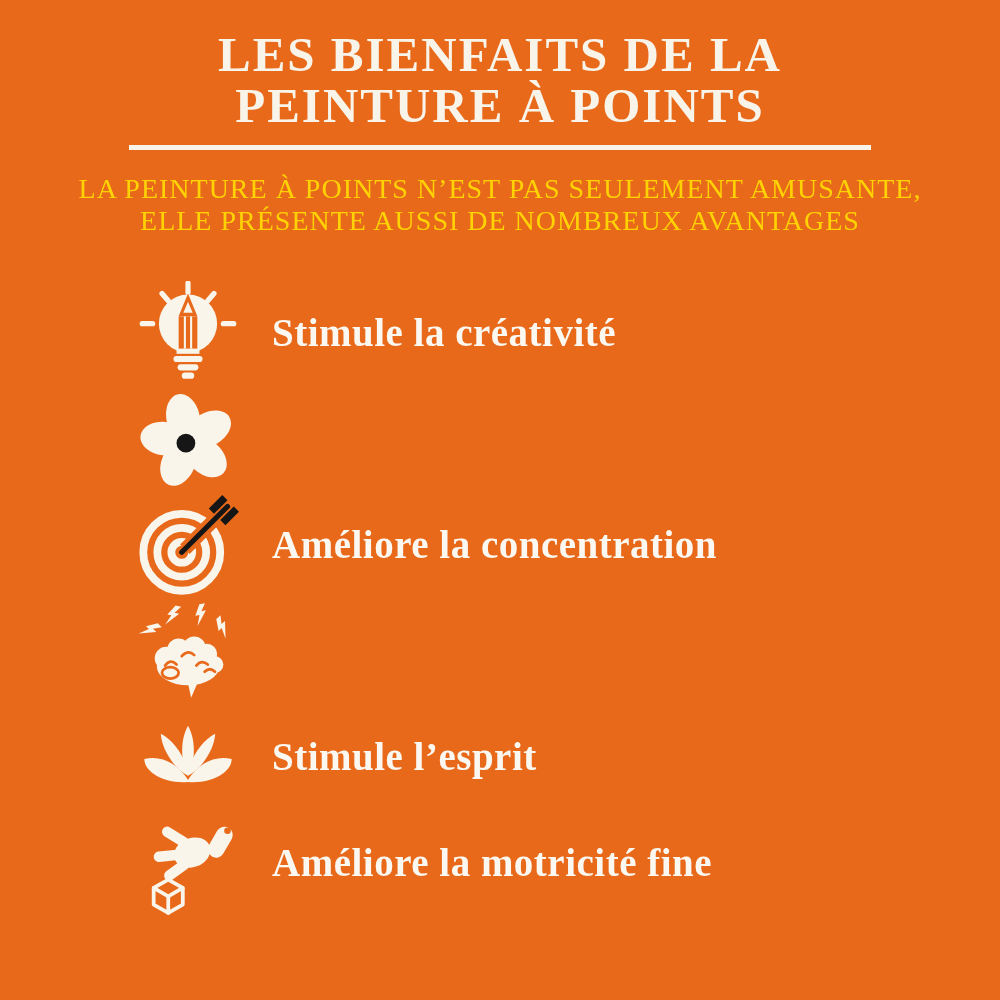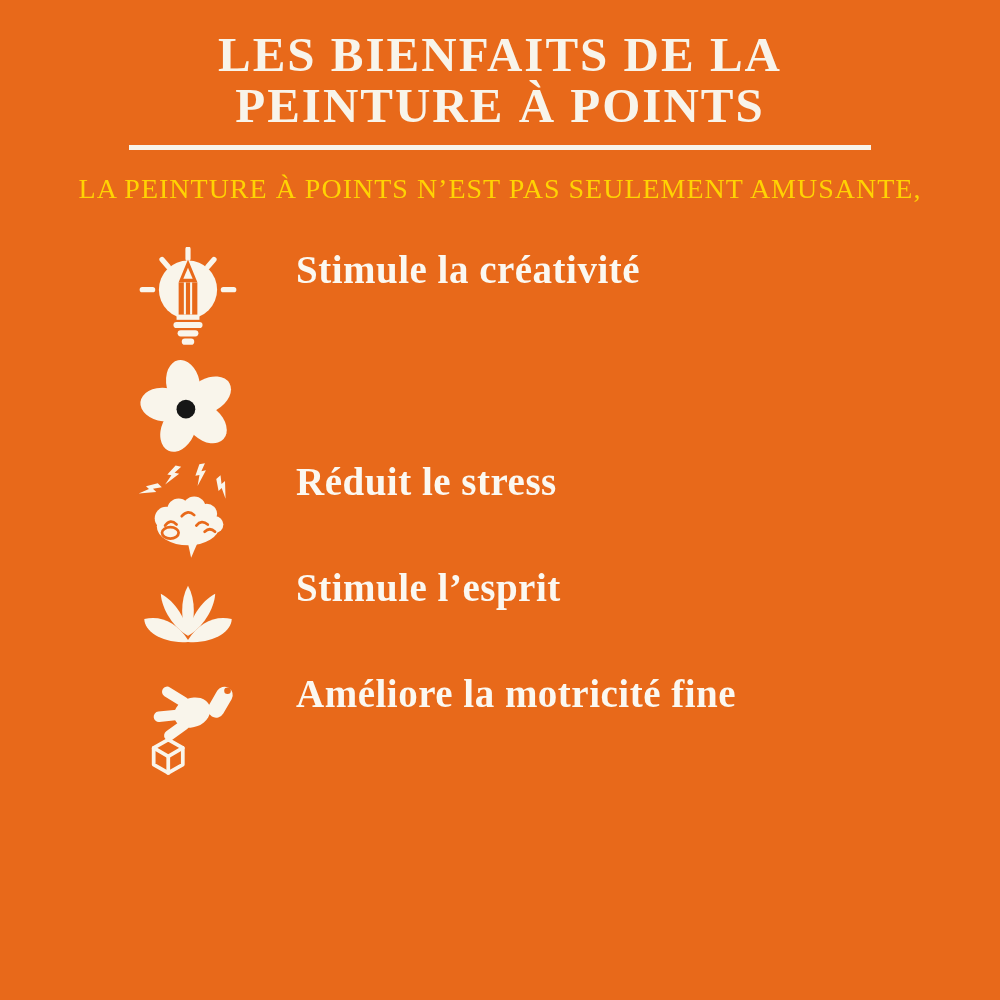--- a/index.html
+++ b/index.html
@@ -47,23 +47,22 @@
     color:var(--subtitle-color);
   }
   .subtitle span{display:block;font-family:Liberation Serif, serif;}
   .benefits{
     list-style:none;
     margin:42px 0 0 128px;
     padding:0;
   }
   .benefit{
     display:flex;
-    align-items:flex-start;
+    align-items:center;
     height:106px;
-    gap:24px;
   }
   .icon{
     flex:0 0 104px;
     width:104px;height:104px;
     display:flex;align-items:center;justify-content:center;
     color:var(--icon-color);
   }
   .icon svg{width:100%;height:100%;display:block;}
   .label{
     margin-left:32px;
@@ -87,20 +86,21 @@
 <div class="page">
 
   <header class="header">
     <h1 class="title">
       <span>LES BIENFAITS DE LA</span>
       <span>PEINTURE À POINTS</span>
     </h1>
     <div class="underline"></div>
     <p class="subtitle">
       <span>LA PEINTURE À POINTS N’EST PAS SEULEMENT AMUSANTE,</span>
+      <span>ELLE PRÉSENTE AUSSI DE NOMBREUX AVANTAGES</span>
     </p>
   </header>
 
   <ul class="benefits">
 
     <li class="benefit">
       <span class="icon">
         <svg viewBox="0 0 100 100" aria-hidden="true">
           <g class="cream-s" stroke-width="5" stroke-linecap="round">
             <line x1="50" y1="2" x2="50" y2="11"></line>
@@ -132,20 +132,36 @@
             <ellipse cx="50" cy="29" rx="16" ry="23" transform="rotate(72 50 52)"></ellipse>
             <ellipse cx="50" cy="29" rx="16" ry="23" transform="rotate(144 50 52)"></ellipse>
             <ellipse cx="50" cy="29" rx="16" ry="23" transform="rotate(216 50 52)"></ellipse>
             <ellipse cx="50" cy="29" rx="16" ry="23" transform="rotate(288 50 52)"></ellipse>
           </g>
           <circle class="ink-f" cx="48" cy="54" r="9"></circle>
         </svg>
       </span>
     </li>
 
+    <li class="benefit">
+      <span class="icon">
+        <svg viewBox="0 0 100 100" aria-hidden="true">
+          <g class="cream-s" stroke-width="7.5">
+            <circle cx="44" cy="57" r="10"></circle>
+            <circle cx="44" cy="57" r="23.5"></circle>
+            <circle cx="44" cy="57" r="37"></circle>
+          </g>
+          <line class="bg-s" x1="47" y1="54" x2="82" y2="19" stroke-width="13"></line>
+          <line class="ink-s" x1="44" y1="57" x2="88" y2="13" stroke-width="5" stroke-linecap="round"></line>
+          <polygon class="ink-f" points="70,15 83,2 88,7 75,20"></polygon>
+          <polygon class="ink-f" points="81,26 94,13 99,18 86,31"></polygon>
+        </svg>
+      </span>
+      <span class="label">Améliore la concentration</span>
+    </li>
 
     <li class="benefit">
       <span class="icon">
         <svg viewBox="0 0 100 100" aria-hidden="true">
           <g class="cream-f">
             <path d="M6 0 L0 10 L4 10 L0 20 L11 7 L6.5 7 L11.5 0 Z" transform="translate(8,20) rotate(45 5.5 10)"></path>
             <path d="M6 0 L0 10 L4 10 L0 20 L11 7 L6.5 7 L11.5 0 Z" transform="translate(30,6) rotate(12 5.5 10)"></path>
             <path d="M6 0 L0 10 L4 10 L0 20 L11 7 L6.5 7 L11.5 0 Z" transform="translate(57,5) rotate(-12 5.5 10)"></path>
             <path d="M6 0 L0 10 L4 10 L0 20 L11 7 L6.5 7 L11.5 0 Z" transform="translate(78,17) rotate(-42 5.5 10)"></path>
             <ellipse cx="50" cy="65" rx="30" ry="18"></ellipse>
@@ -158,21 +174,20 @@
           </g>
           <g class="bg-s" stroke-width="2.6" stroke-linecap="round">
             <path d="M28 64 q5 -7 11 -1"></path>
             <path d="M44 55 q6 -7 12 -1"></path>
             <path d="M58 64 q5 -6 11 -1"></path>
             <path d="M66 70 q5 -5 10 0"></path>
             <ellipse cx="33" cy="71" rx="8" ry="5.5"></ellipse>
           </g>
         </svg>
       </span>
-      <span class="label">Réduit le stress</span>
     </li>
 
     <li class="benefit">
       <span class="icon">
         <svg viewBox="0 0 100 100" aria-hidden="true">
           <g class="cream-f" transform="translate(0,8)">
             <path d="M50 12 C57.5 25 57.5 47 50 60 C42.5 47 42.5 25 50 12 Z"></path>
             <path d="M50 12 C57.5 25 57.5 47 50 60 C42.5 47 42.5 25 50 12 Z" transform="rotate(-33 50 60)"></path>
             <path d="M50 12 C57.5 25 57.5 47 50 60 C42.5 47 42.5 25 50 12 Z" transform="rotate(33 50 60)"></path>
             <path d="M50 64 C40 48 24 40 8 44 C8 56 26 68 50 66 Z"></path>

